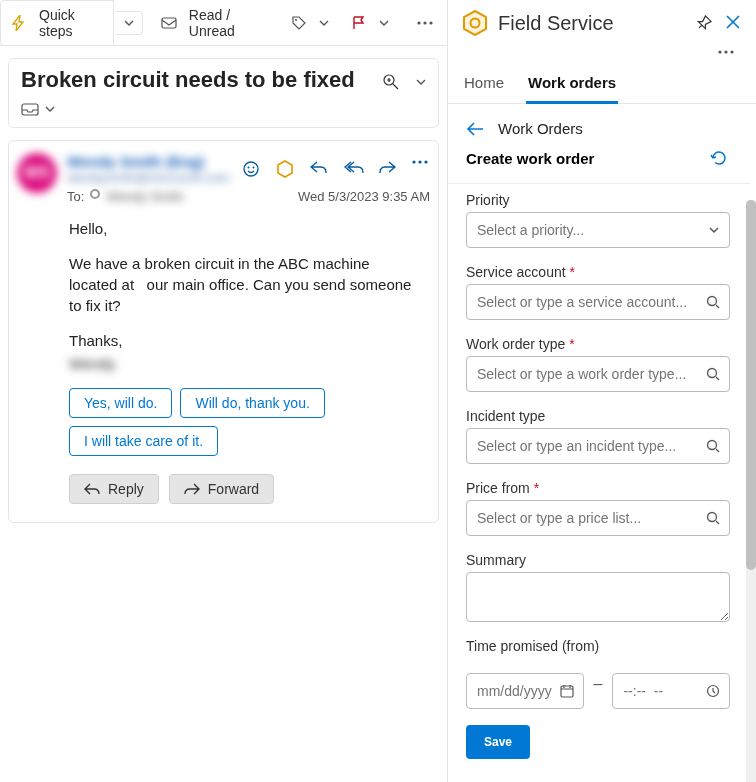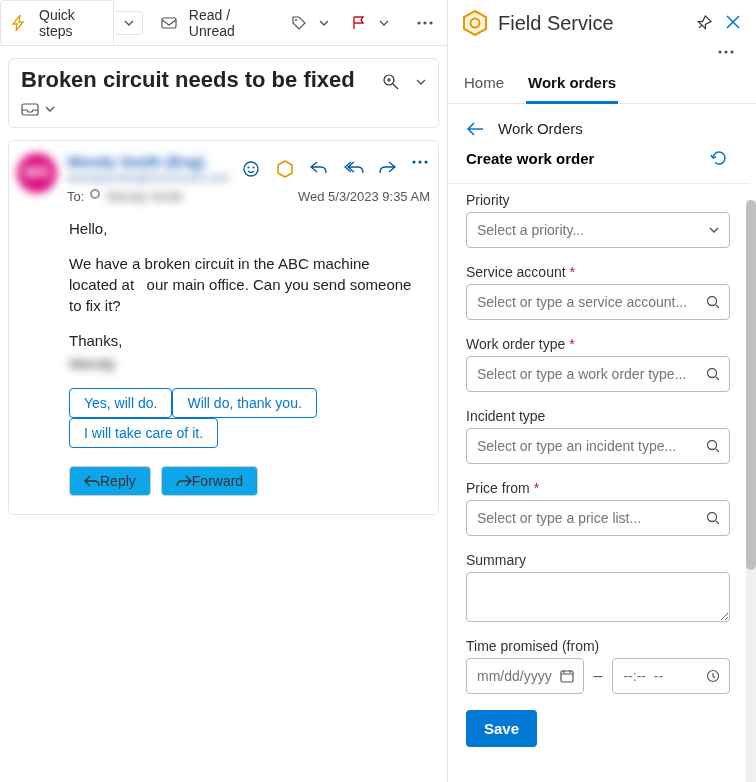--- a/index.html
+++ b/index.html
@@ -26,24 +26,24 @@
   .blur { filter: blur(4px); }
   .from-name { font-size:15px; font-weight:600; color:#0b57b5; }
   .from-email { font-size:13px; color:#5a7fb0; }
   .msg-act { display:flex; align-items:center; gap:16px; }
   .msg-act .ico { width:18px; height:18px; color:#005a9e; }
   .to-row { display:flex; align-items:center; justify-content:space-between; font-size:13px; color:#555; margin-top:4px;}
   .to-row .left { display:flex; align-items:flex-start; gap:6px; }
   .pres-dot { width:10px; height:10px; border:2px solid #999; border-radius:50%; }
   .msg-body { padding:14px 8px 2px 52px; font-size:15px; color:#222; line-height:1.4; }
   .msg-body p { margin-bottom:14px; }
-  .suggestions { display:flex; flex-wrap:wrap; gap:0; padding:4px 8px 4px 52px; }
+  .suggestions { display:flex; flex-wrap:wrap; gap:8px; padding:4px 8px 4px 52px; }
   .sugg { border:1px solid #0078d4; color:#0078d4; background:#fff; border-radius:4px; padding:6px 14px; font-size:14px; cursor:pointer;}
   .reply-row { display:flex; gap:10px; padding:14px 8px 4px 52px; }
-  .rf-btn { border:1px solid #d0d0d0; background:#0ea5e9; border-radius:4px; padding:6px 14px; font-size:14px; color:#333; display:flex; align-items:center; gap:0; cursor:pointer;}
+  .rf-btn { border:1px solid #d0d0d0; background:#e5e5e5; border-radius:4px; padding:6px 14px; font-size:14px; color:#333; display:flex; align-items:center; gap:8px; cursor:pointer;}
   
   .divider { width:1px; background:#e5e5e5; }
   .right-pane { flex:1; display:flex; flex-direction:column; position:relative; }
   .fs-header { display:flex; align-items:center; padding:10px 16px 4px 14px; gap:10px; }
   .fs-logo { width:26px; height:26px; }
   .fs-title { font-size:20px; color:#333; flex:1; }
   .fs-head-icons { display:flex; gap:14px; color:#005a9e; }
   .fs-sub2 { display:flex; justify-content:flex-end; padding:10px 22px 0 0; color:#555; }
   .tabs { display:flex; gap:20px; padding:14px 0 0 14px; border-bottom:1px solid #e5e5e5; }
   .tab { font-size:15px; color:#555; padding:6px 2px 10px 2px; cursor:pointer;}
@@ -54,23 +54,23 @@
   .create-row { display:flex; align-items:center; justify-content:space-between; padding:2px 22px 16px 18px; font-size:15px; font-weight:600; border-bottom:1px solid #eee; margin-bottom:8px;}
   .refresh { color:#0078d4; }
   .form { padding:0 20px 20px 18px; display:flex; flex-direction:column; gap:16px; }
   .field label { font-size:14px; color:#333; display:block; margin-bottom:4px;}
   .req::after { content:" *"; color:#c50f1f;}
   .input { width:100%; border:1px solid #bbb; border-radius:4px; height:36px; padding:0 30px 0 10px; font-size:14px; color:#555; position:relative; display:flex; align-items:center;}
   .input-wrap { position:relative; }
   .input-wrap .trail { position:absolute; right:10px; top:50%; transform:translateY(-50%); color:#555;}
   textarea.input { height:50px; padding:8px 10px; resize:vertical;}
   .time-row { display:flex; align-items:center; gap:10px;}
-  .time-row .input-wrap { flex:1; }
+  .time-row .input-wrap { flex:1;margin-top:15px; }
   .dash { color:#555; }
-  .save-btn { background:#0078d4; color:#fff; border:none; border-radius:4px; padding:10px 18px; font-size:15px; font-weight:600; cursor:pointer; width:fit-content;}
+  .save-btn { background:#0078d4; color:#fff; border:none; border-radius:4px; padding:10px 18px; font-size:12px; font-weight:600; cursor:pointer; width:fit-content;}
   
   .right-pane .scrollbar { position:absolute; right:0; top:200px; width:10px; height:370px; background:#c0c0c0; border-radius:5px;}
   .right-pane .scroll-track { position:absolute; right:0; top:200px; bottom:0; width:10px; background:#f0f0f0;}
 </style>
 </head>
 <body>
 
 <div class="left-pane">
   <div class="toolbar">
     <div class="tb-item grouped">

